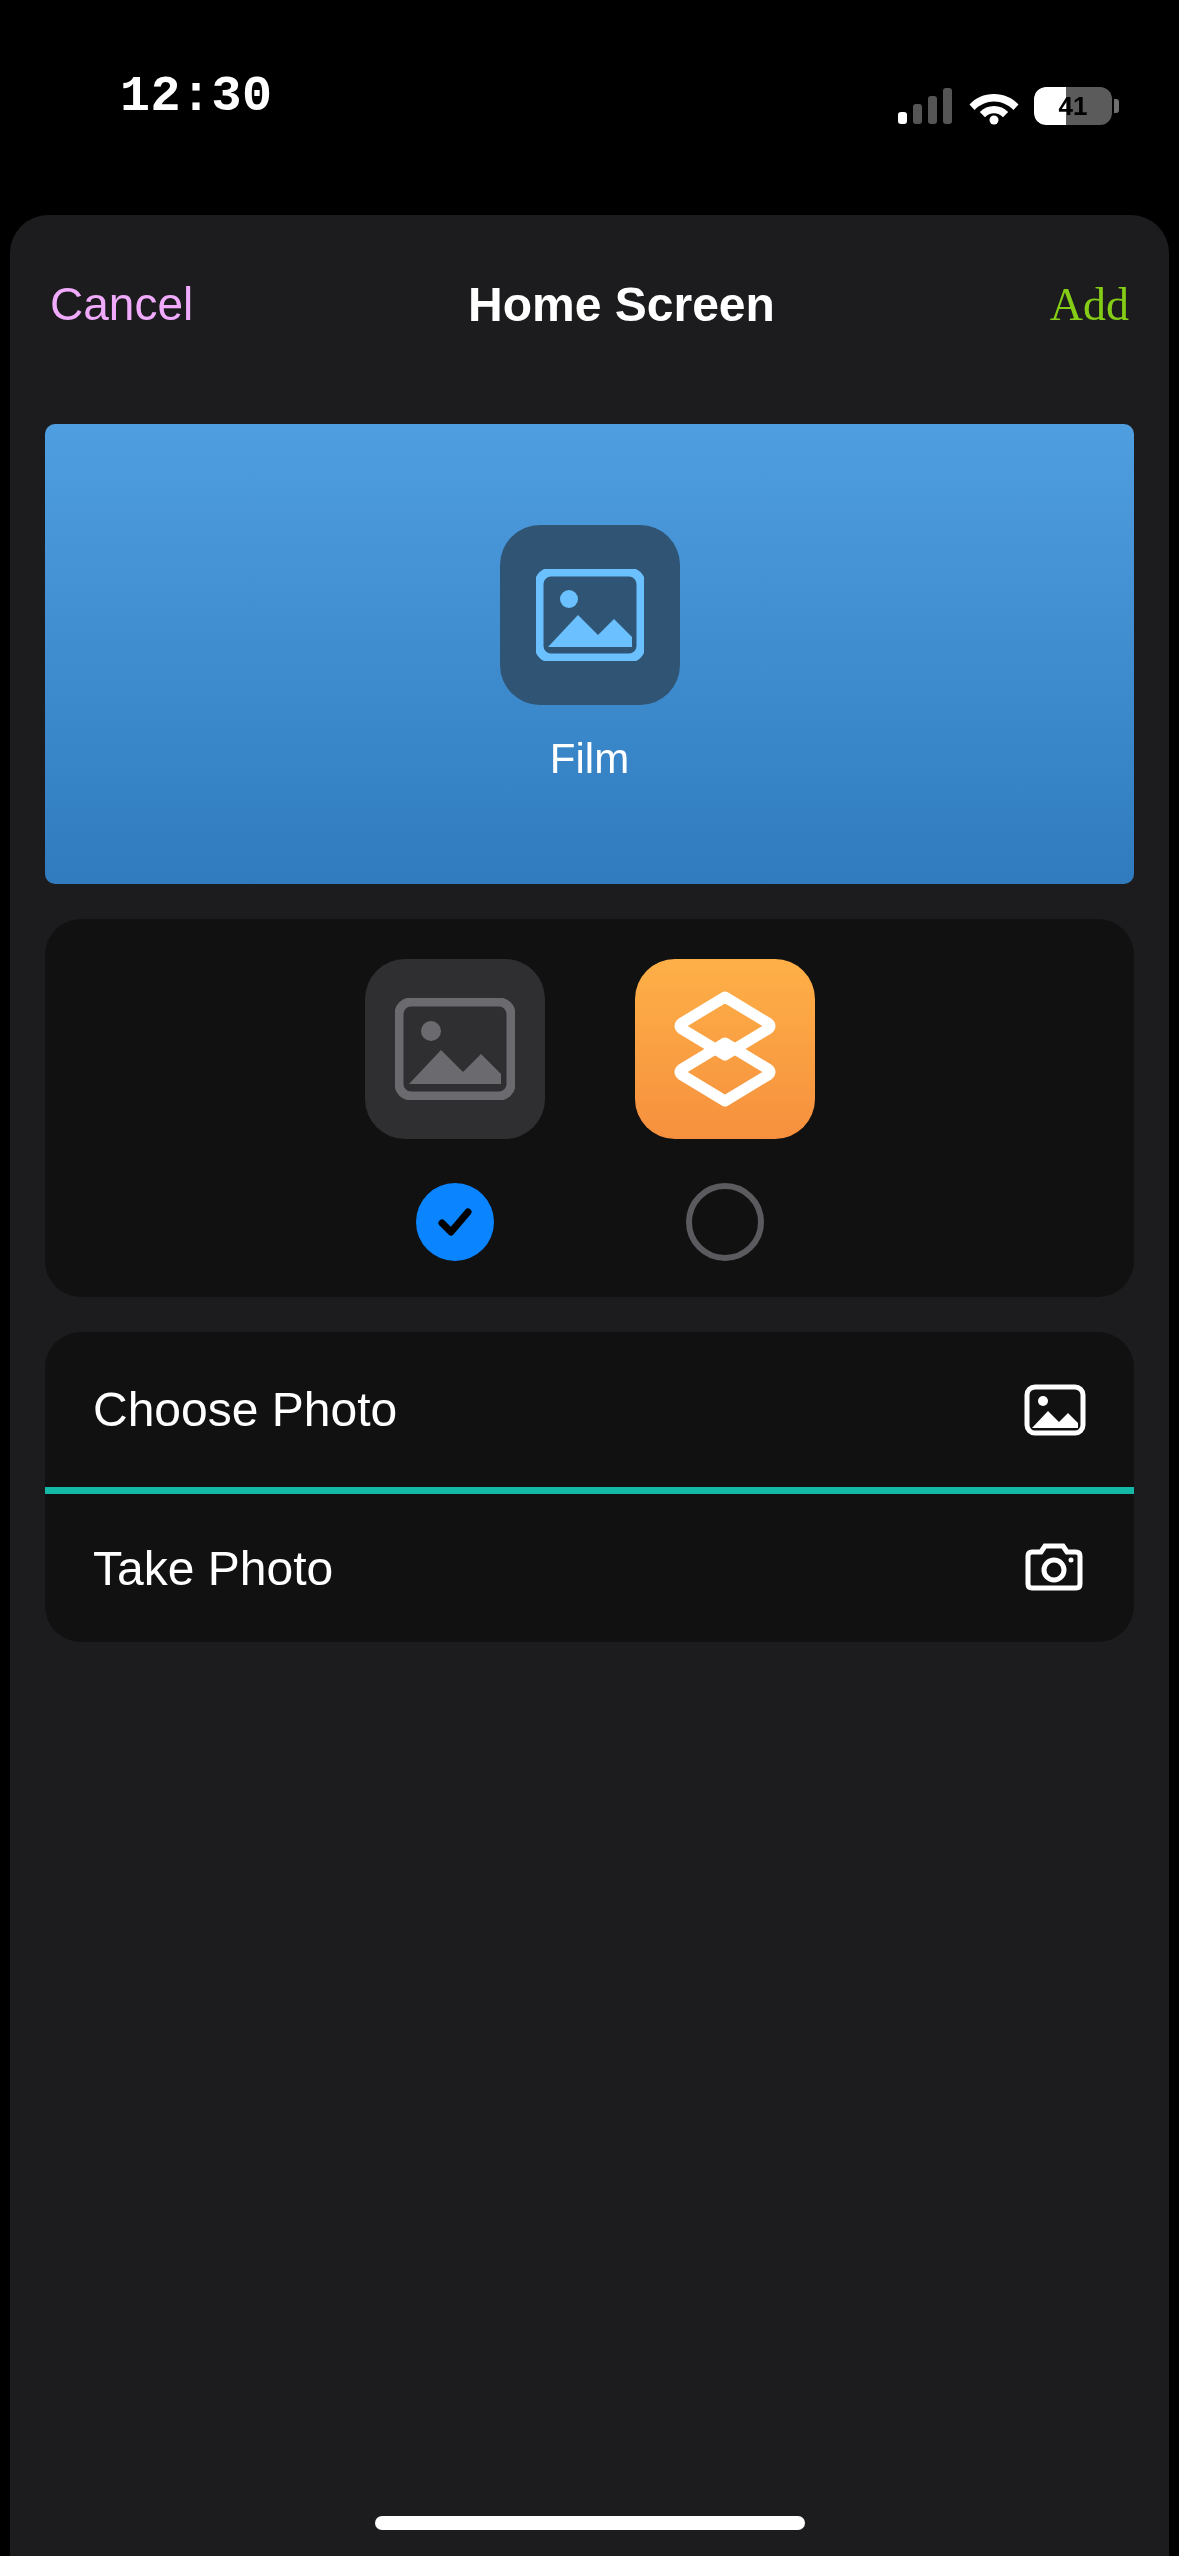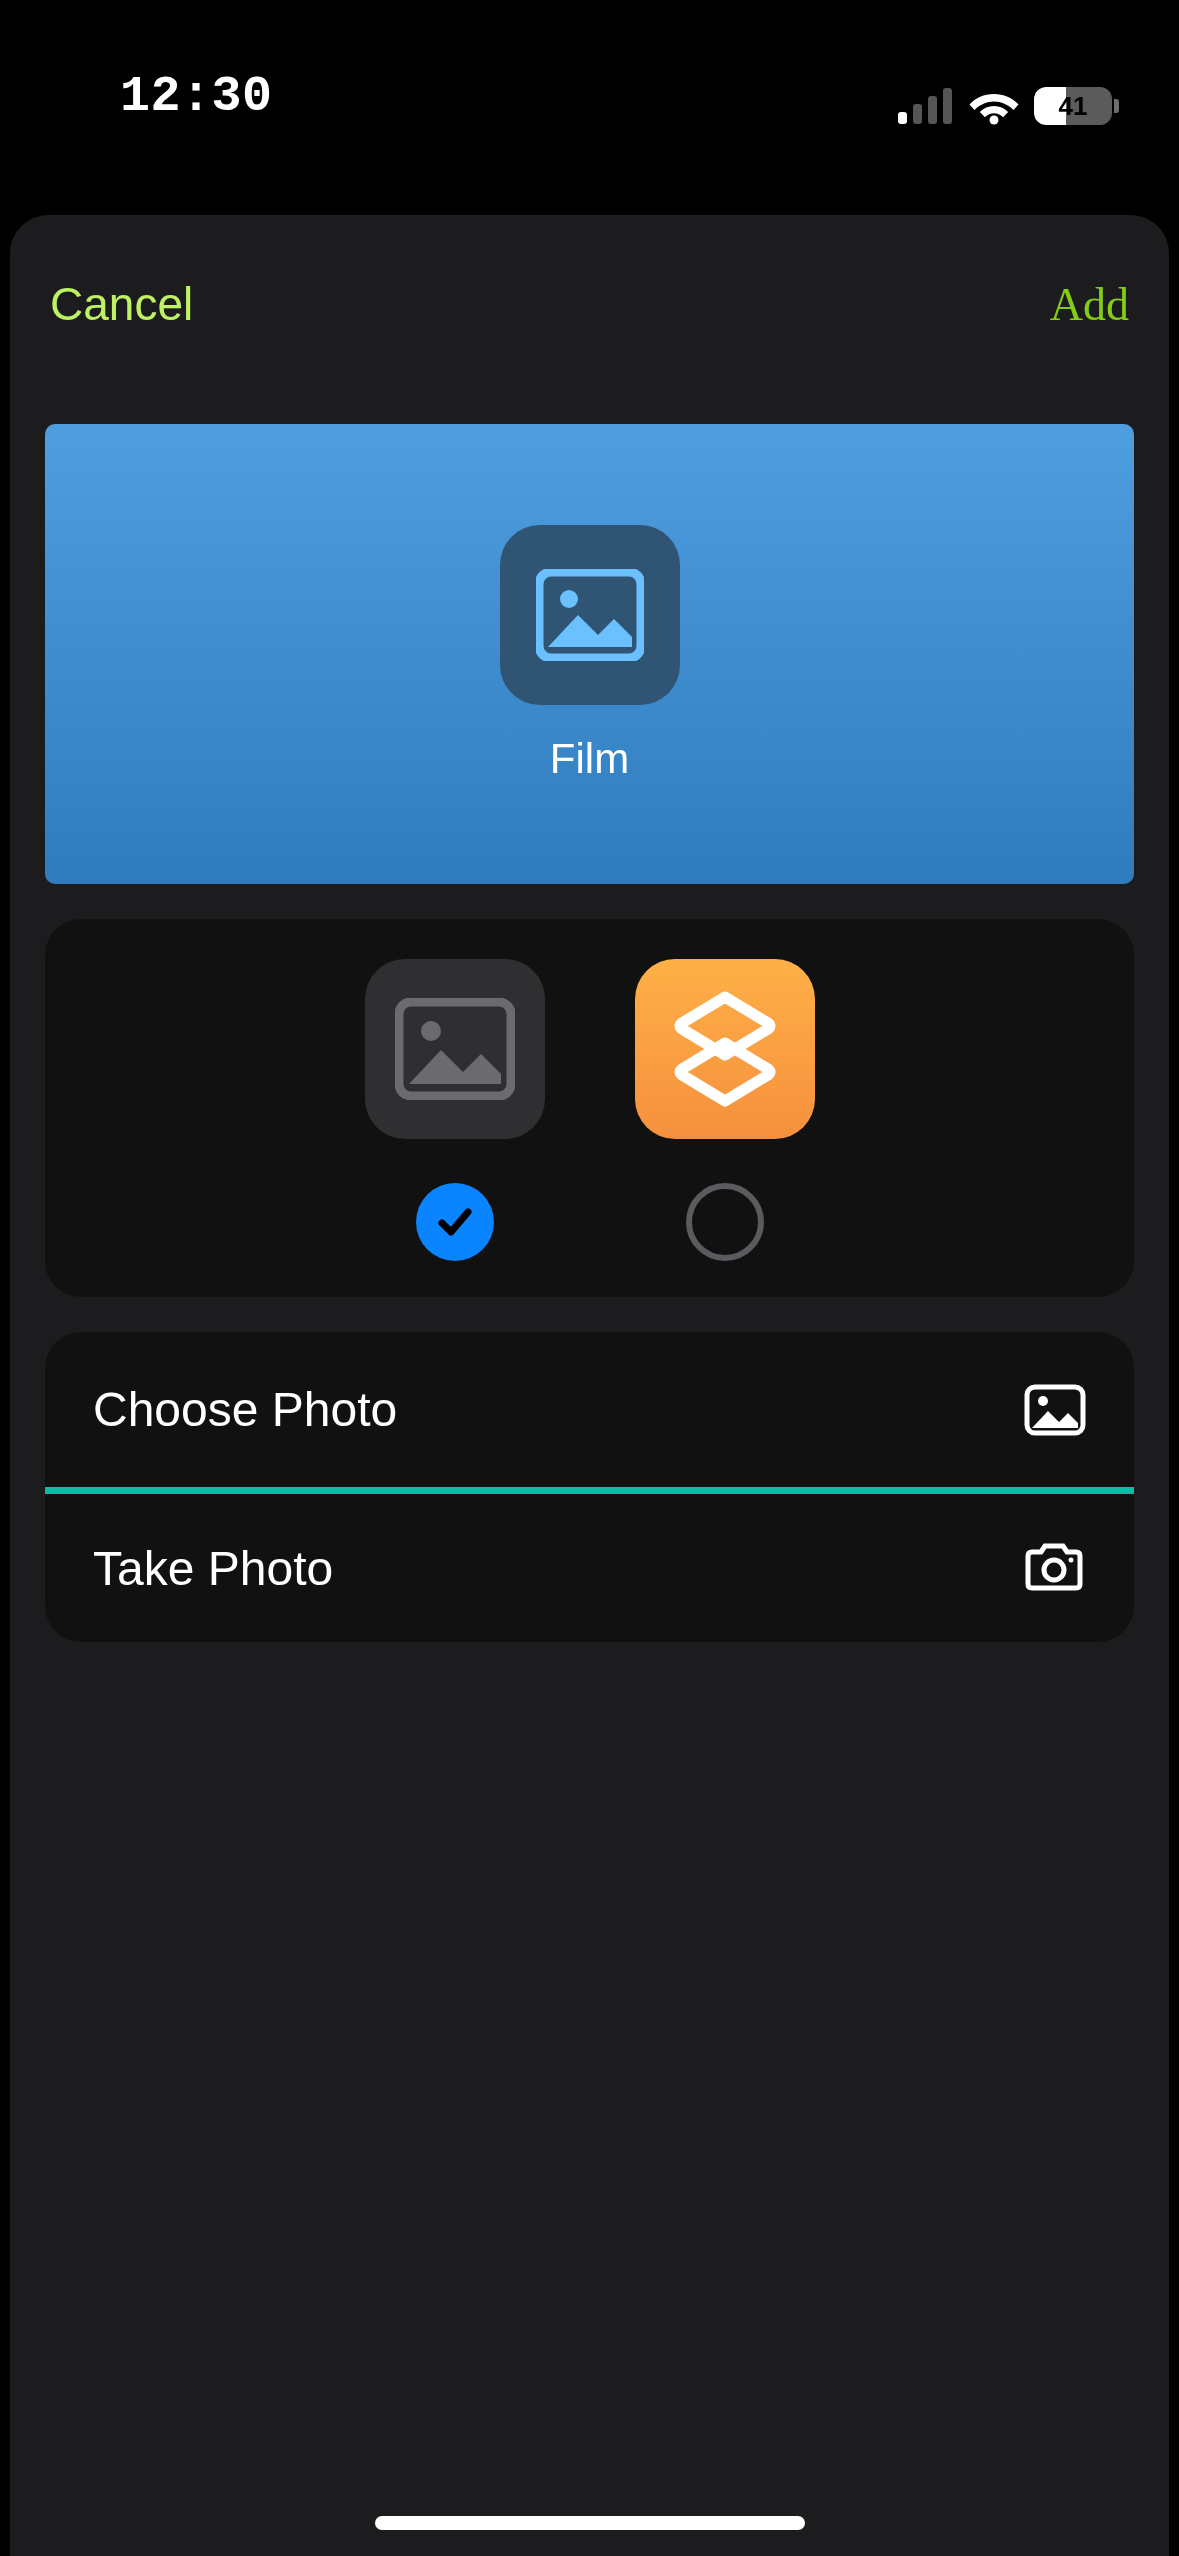--- a/index.html
+++ b/index.html
@@ -100,21 +100,21 @@
       height: 150px;
       display: flex;
       align-items: center;
       justify-content: space-between;
       padding: 0 40px;
     }
     .sheet-header .btn {
       font-size: 46px;
       font-weight: 400;
     }
-    .cancel-btn { color: #bef264; }
+    .cancel-btn { color: #f0abfc; }
     .add-btn { color: #84cc16; font-family: Liberation Serif, serif; }
     .sheet-title {
       font-size: 48px;
       font-weight: 600;
       color: #fff;
     }
 
     
     .preview-card {
       margin: 45px 35px 0 35px;
@@ -252,20 +252,21 @@
       </span>
       <span class="battery-cap"></span>
     </span>
   </div>
 </div>
 
 <div class="sheet">
 
   <div class="sheet-header">
     <span class="btn cancel-btn">Cancel</span>
+    <span class="sheet-title">Home Screen</span>
     <span class="btn add-btn">Add</span>
   </div>
 
   <div class="preview-card">
     <div class="preview-app-icon">
       <svg width="108" height="92" viewBox="0 0 108 92">
         <rect x="3" y="3" width="102" height="86" rx="12" fill="none" stroke="#6bc0ff" stroke-width="9"></rect>
         <circle cx="33" cy="30" r="9" fill="#6bc0ff"></circle>
         <path d="M12 78 L42 46 L62 66 L78 50 L96 68 L96 78 Z" fill="#6bc0ff"></path>
       </svg>

